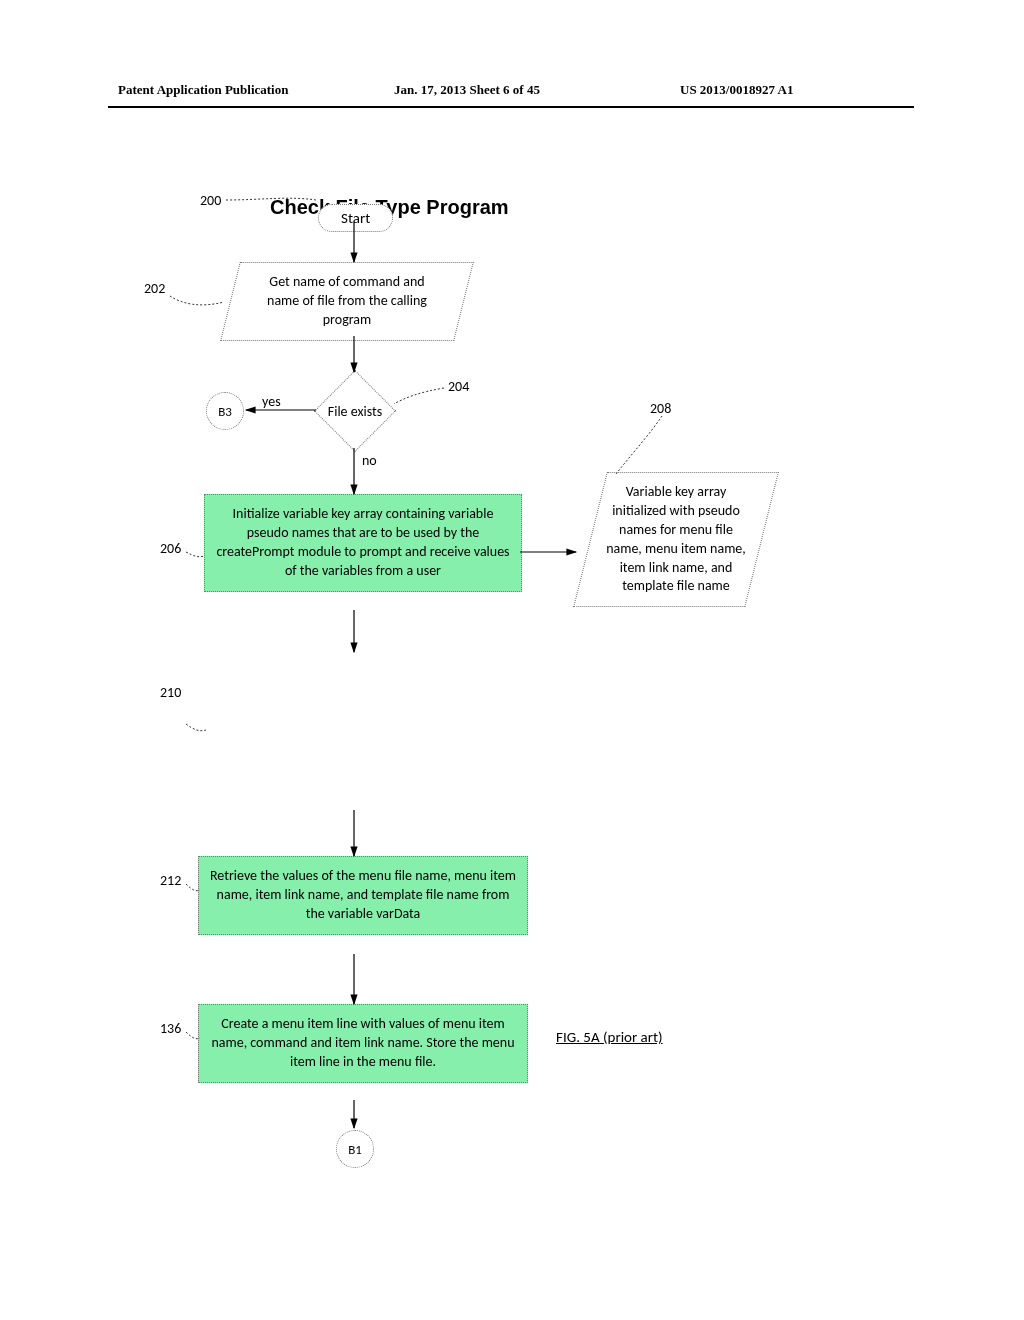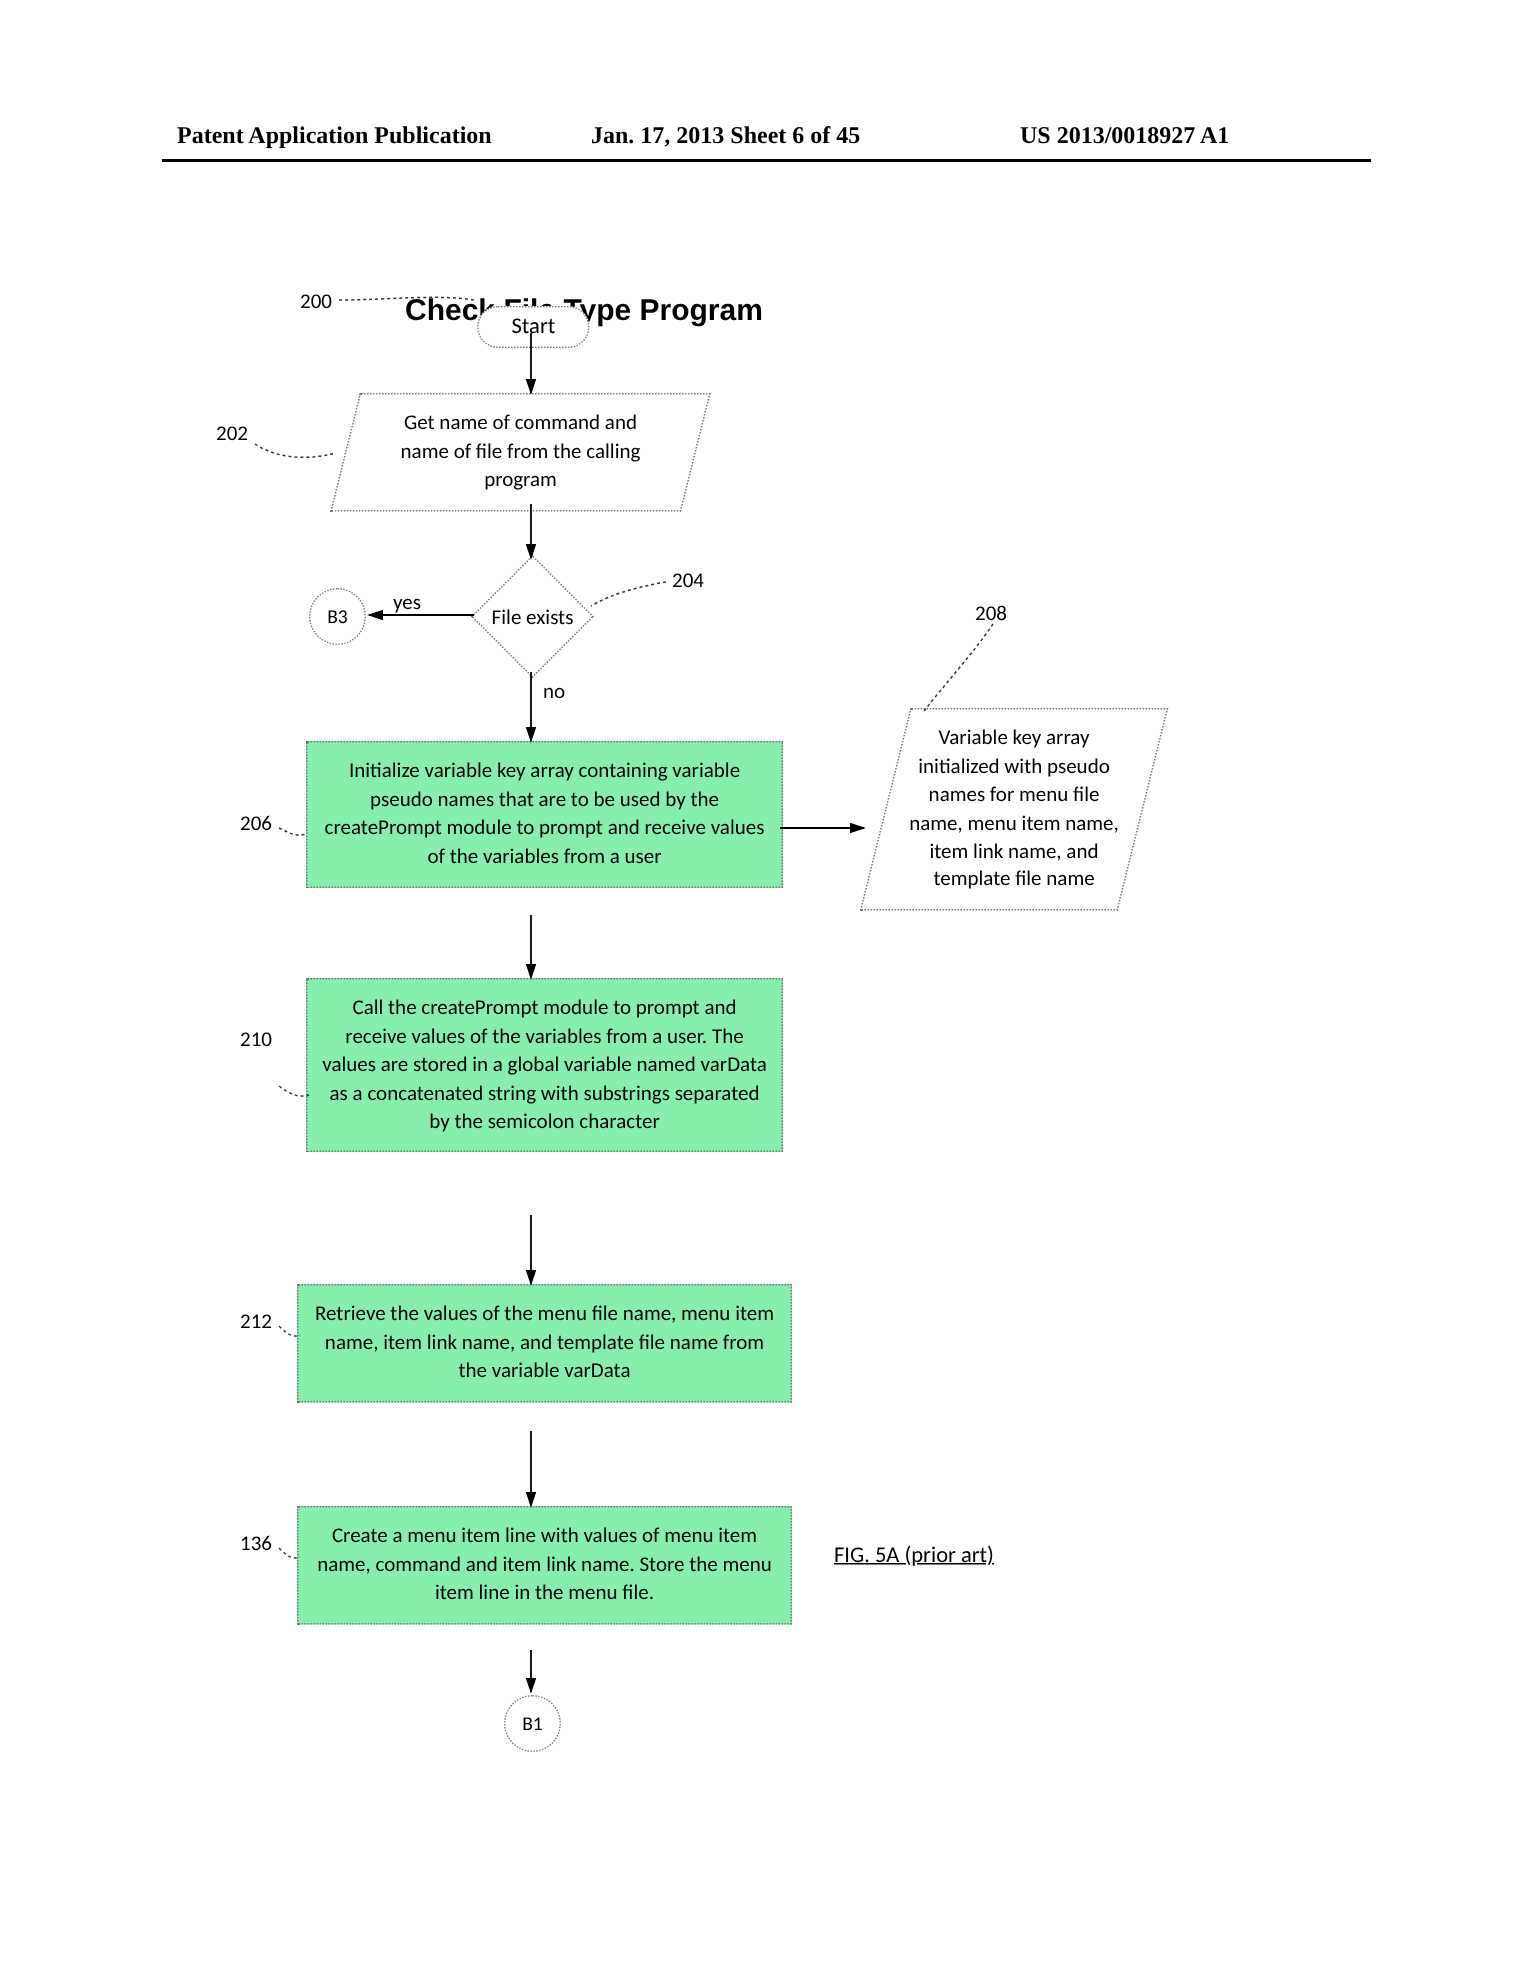--- a/index.html
+++ b/index.html
@@ -18,21 +18,21 @@
     width: 1024px;
     height: 1320px;
   }
   .header {
     position: absolute;
     top: 82px;
     left: 0;
     width: 1024px;
     height: 22px;
     font-weight: bold;
-    font-size: 16px;
+    font-size: 13px;
   }
   .header .left {
     position: absolute;
     left: 118px;
   }
   .header .mid {
     position: absolute;
     left: 394px;
   }
   .header .right {
@@ -166,23 +166,20 @@
 <div class="abs box-text" style="left:362px; top:452px;">no</div>
 
 <div class="abs rect" style="left:204px; top:494px; width:300px; padding:10px 8px;">
   <div class="box-text">Initialize variable key array containing variable pseudo names that are to be used by the createPrompt module to prompt and receive values of the variables from a user</div>
 </div>
 
 <div class="abs parallelogram" style="left:590px; top:472px; width:170px;">
   <div class="inner box-text" style="padding:10px 14px;">Variable key array initialized with pseudo names for menu file name, menu item name, item link name, and template file name</div>
 </div>
 
-<div class="abs rect" style="left:204px; top:652px; width:300px; padding:10px 8px;">
-  <div class="box-text">Call the createPrompt module to prompt and receive values of the variables from a user.  The values are stored in a global variable named varData as a concatenated string with substrings separated by the semicolon character</div>
-</div>
 
 <div class="abs rect" style="left:198px; top:1004px; width:312px; padding:10px 8px;">
   <div class="box-text">Create a menu item line with values of menu item name, command and item link name. Store the menu item line in the menu file.</div>
 </div>
 
 <div class="abs rect" style="left:198px; top:856px; width:312px; padding:10px 8px;">
   <div class="box-text">Retrieve the values of the menu file name, menu item name, item link name, and template file name from the variable varData</div>
 </div>
 
 <div class="circle-conn" style="left:336px; top:1130px;">B1</div>

